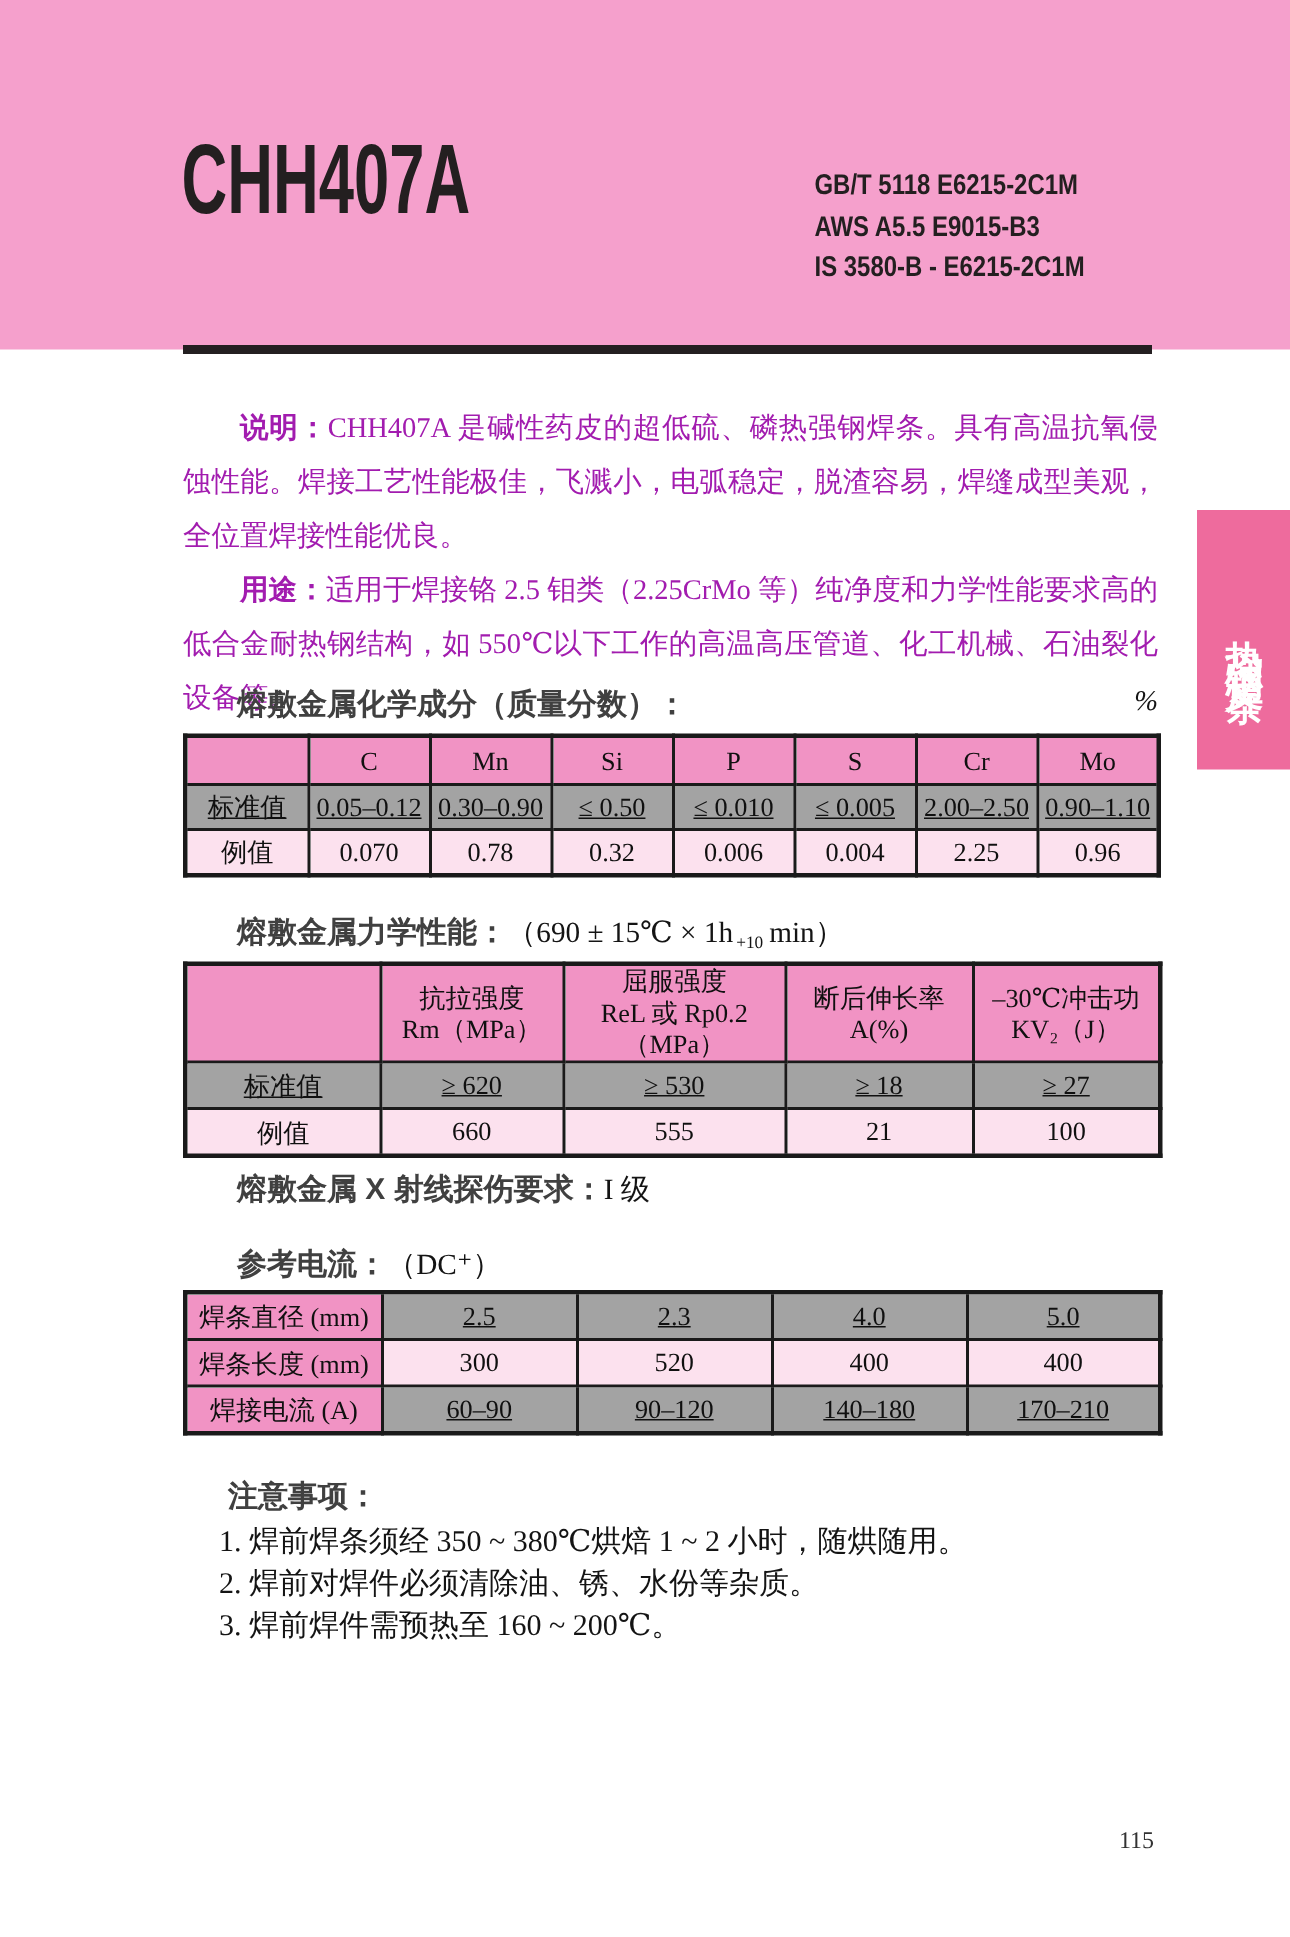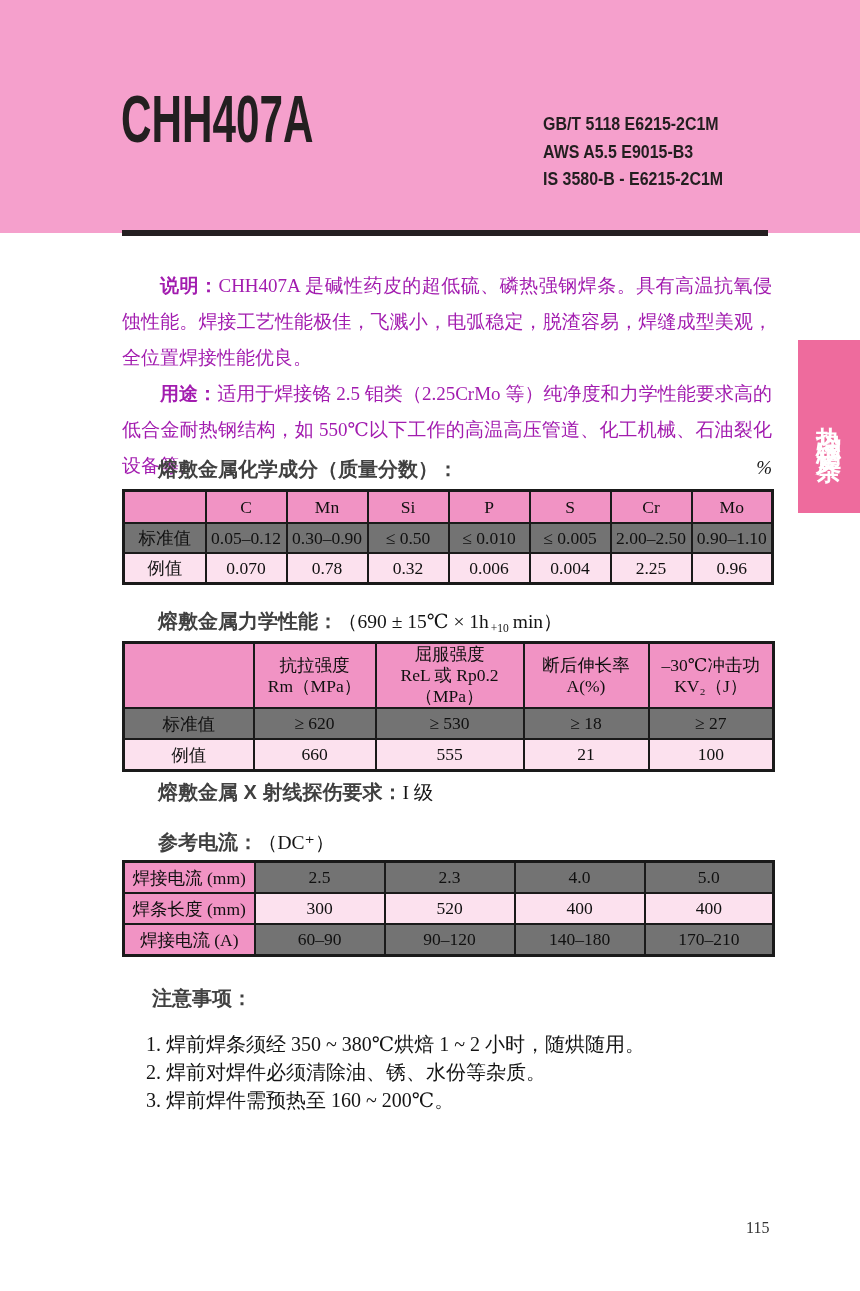--- a/index.html
+++ b/index.html
@@ -62,24 +62,24 @@
     border:3px solid #1A1A1A;
   }
   td{border:2.5px solid #1A1A1A;padding:0 2px;height:29px;vertical-align:middle;overflow:hidden;}
   .chem-table{position:absolute;left:122px;top:489px;}
   .chem-table td{height:28px;}
   .chem-table tr.head td{height:30px;}
   .mech-table{position:absolute;left:122px;top:641px;}
   .mech-table tr.head td{height:48px;line-height:21px;}
   .current-table{position:absolute;left:122px;top:860px;}
   .hdr{background:#F193C4;}
-  .r1{background:#737373;}
+  .r1{background:#a3a3a3;text-decoration:underline;}
   .r2{background:#FCE1EE;}
   .notes{position:absolute;left:122px;top:984px;width:650px;font-size:20px;line-height:28px;}
-  .notes .sec-title{margin-left:30px;display:block;margin-bottom:18px;}
+  .notes .sec-title{margin-left:30px;display:block;margin-bottom:2px;}
   .notes ul{list-style:none;margin:0;padding:0 0 0 24px;}
   .page-num{position:absolute;left:746px;top:1219px;font-size:16px;color:#333;}
 </style>
 </head>
 <body>
 
 <div class="banner">
   <div class="product-title">CHH407A</div>
   <div class="standards">
     <div>GB/T 5118 E6215-2C1M</div>
@@ -209,21 +209,21 @@
 <table class="current-table">
   <colgroup>
       <col style="width:131px">
       <col style="width:130px">
       <col style="width:130px">
       <col style="width:130px">
       <col style="width:129px">
     </colgroup>
   <tbody>
       <tr>
-    <td class="hdr">焊接电流 (mm)</td>
+    <td class="hdr">焊条直径 (mm)</td>
     <td class="r1">2.5</td>
     <td class="r1">2.3</td>
     <td class="r1">4.0</td>
     <td class="r1">5.0</td>
   </tr>
   <tr>
     <td class="hdr">焊条长度 (mm)</td>
     <td class="r2">300</td>
     <td class="r2">520</td>
     <td class="r2">400</td>

